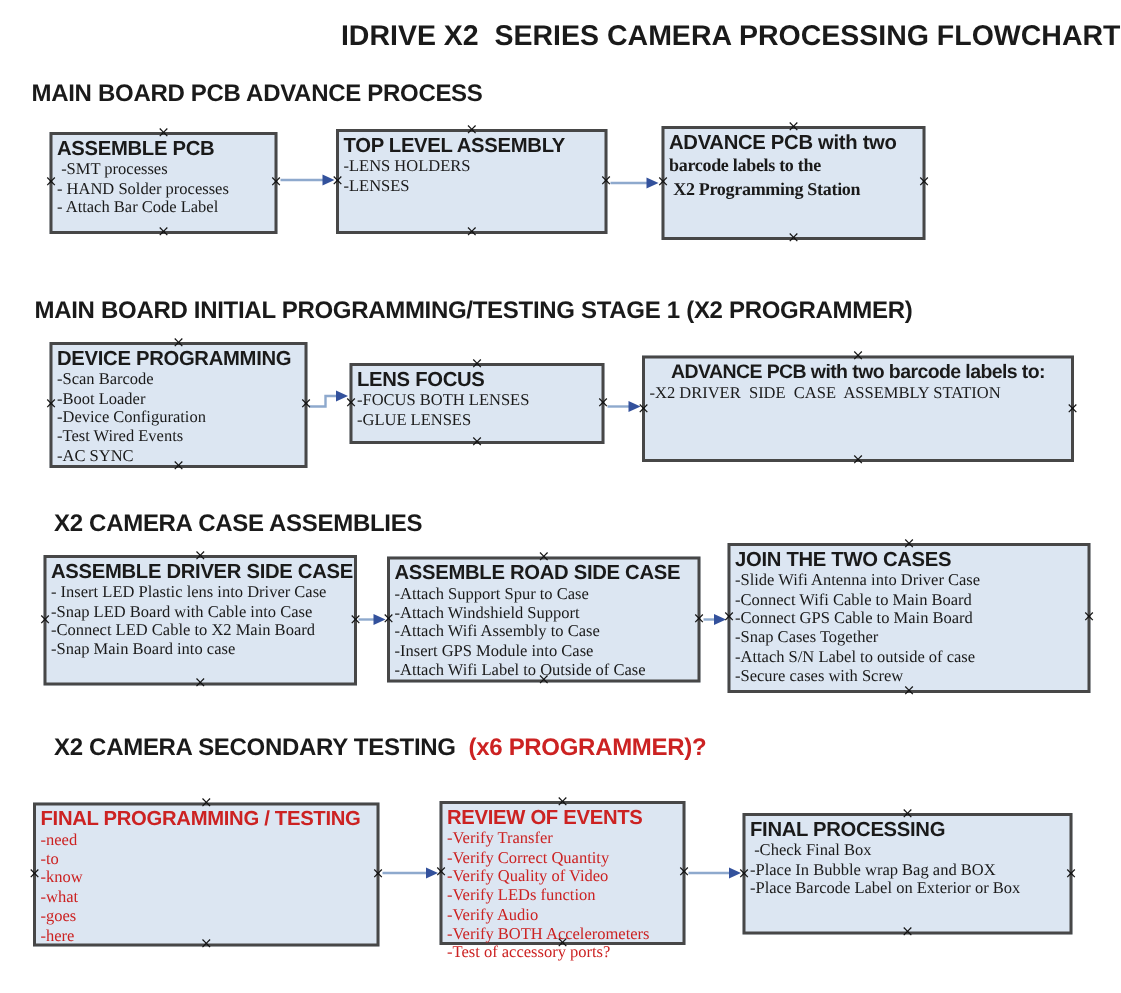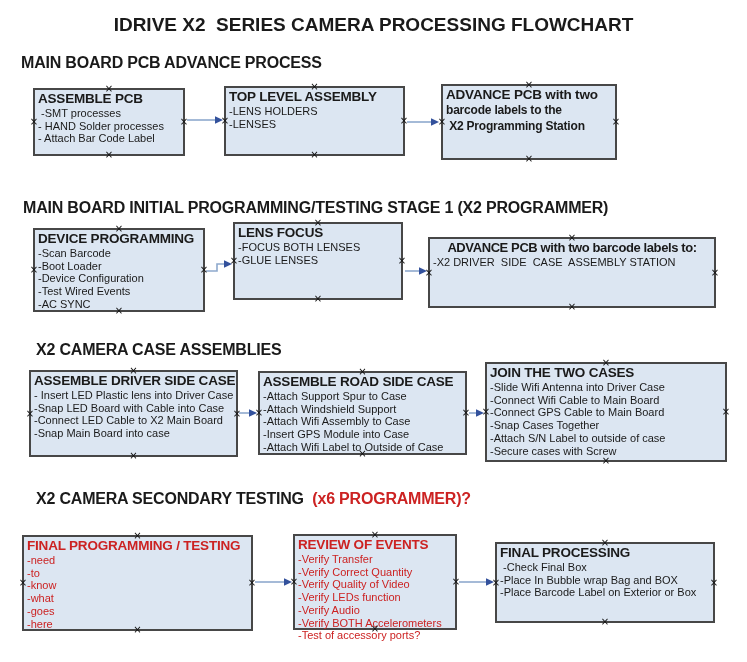--- a/index.html
+++ b/index.html
@@ -2,38 +2,38 @@
 <html style="--ink: #1a1a1a; --red: #cc2222; --box-fill: #dce6f2; --box-border: #474747; --arrow-line: #8ea9cd; --arrow-head: #33519c;"><head>
 <meta charset="utf-8">
 <style>
   html,body{margin:0;padding:0;background:#ffffff;}
   .canvas{
     position:relative;width:747px;height:662px;background:#fff;
     font-family:"Liberation Sans",sans-serif;color:var(--ink,#1a1a1a);
     overflow:hidden;
   }
   .title{
-    position:absolute;left:0;top:14px;width:747px;text-align:center;
+    position:absolute;left:0;top:14px;width:747px;text-align:right;
     font-size:19px;font-weight:bold;letter-spacing:0;white-space:pre;
   }
   .heading{
     position:absolute;font-size:16px;font-weight:bold;letter-spacing:-0.2px;
     white-space:pre;
   }
   .heading .red-part{color:var(--red,#cc2222);white-space:pre;}
   .box{
     position:absolute;background:var(--box-fill,#dce6f2);
     border:2px solid var(--box-border,#4a4a4a);
     padding:1px 3px;box-sizing:border-box;overflow:visible;z-index:2;
   }
   .box-title{
     font-size:13.5px;font-weight:bold;letter-spacing:-0.2px;
     line-height:16px;white-space:pre;
   }
-  .box-line{font-size:11px;line-height:12.7px;white-space:pre;}
+  .box-line{font-size:11px;line-height:12.7px;white-space:pre;font-family:Liberation Serif, serif;}
   .bold-body .box-line{font-weight:bold;font-size:12px;line-height:15.5px;letter-spacing:-0.2px;}
   .tight-title .box-title{font-size:13px;letter-spacing:-0.4px;text-align:center;}
   .red-box .box-title,.red-box .box-line{color:var(--red,#cc2222);}
   .arrows{position:absolute;left:0;top:0;z-index:1;pointer-events:none;}
   .arrow-line{stroke:var(--arrow-line,#8ea9cd);stroke-width:1.6;fill:none;}
   .arrow-head{fill:var(--arrow-head,#33519c);stroke:none;}
   .handle{
     position:absolute;z-index:3;font-size:10px;line-height:10px;
     color:#111;font-family:"DejaVu Sans",sans-serif;
     transform:translate(-50%,-50%);
@@ -123,21 +123,21 @@
     <div class="box-line">-Boot Loader</div>
     <div class="box-line">-Device Configuration</div>
     <div class="box-line">-Test Wired Events</div>
     <div class="box-line">-AC SYNC</div>
   <span class="handle" style="left: 50%; top: -1px;">×</span>
       <span class="handle" style="left: 50%; top: calc(100% + 1px);">×</span>
       <span class="handle" style="left: -1px; top: 50%;">×</span>
       <span class="handle" style="left: calc(100% + 1px); top: 50%;">×</span>
     </div>
 
-  <div class="box" style="left:233px;top:222px;width:170px;height:78px">
+  <div class="box" style="left:233px;top:242px;width:170px;height:54px">
     <div class="box-title">LENS FOCUS</div>
     <div class="box-line">-FOCUS BOTH LENSES</div>
     <div class="box-line">-GLUE LENSES</div>
   <span class="handle" style="left: 50%; top: -1px;">×</span>
       <span class="handle" style="left: 50%; top: calc(100% + 1px);">×</span>
       <span class="handle" style="left: -1px; top: 50%;">×</span>
       <span class="handle" style="left: calc(100% + 1px); top: 50%;">×</span>
     </div>
 
   <div class="box tight-title" style="left:428px;top:237px;width:288px;height:71px">

